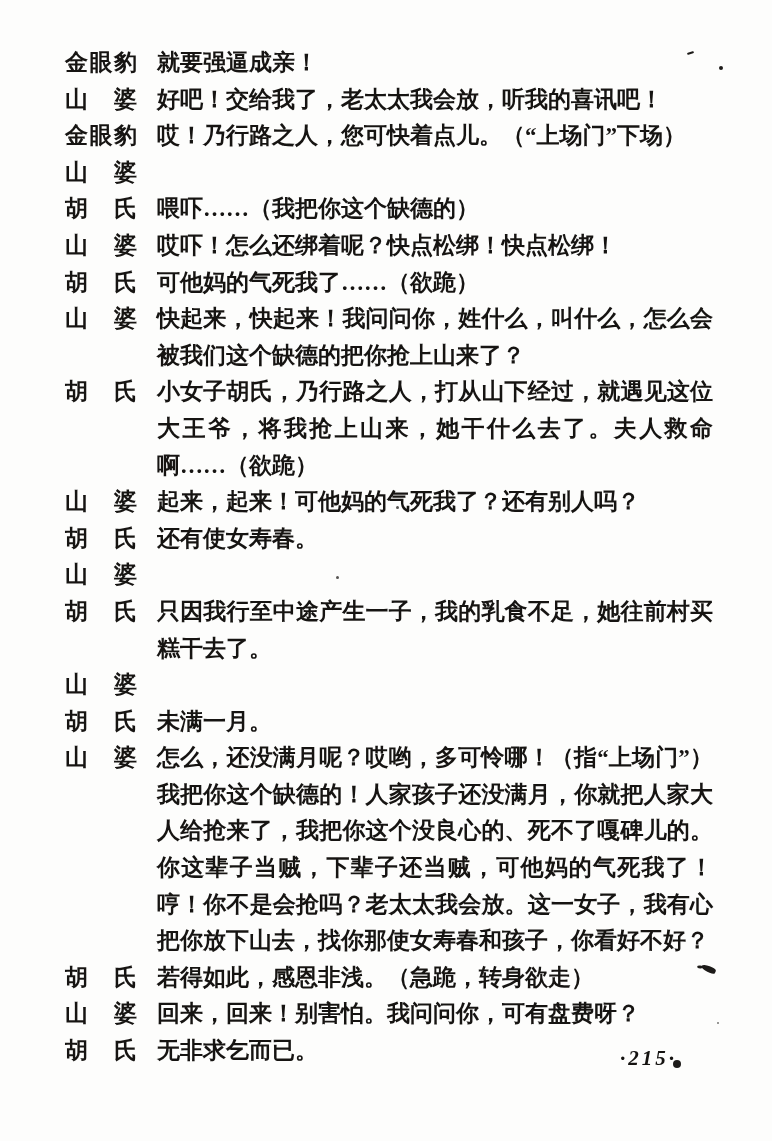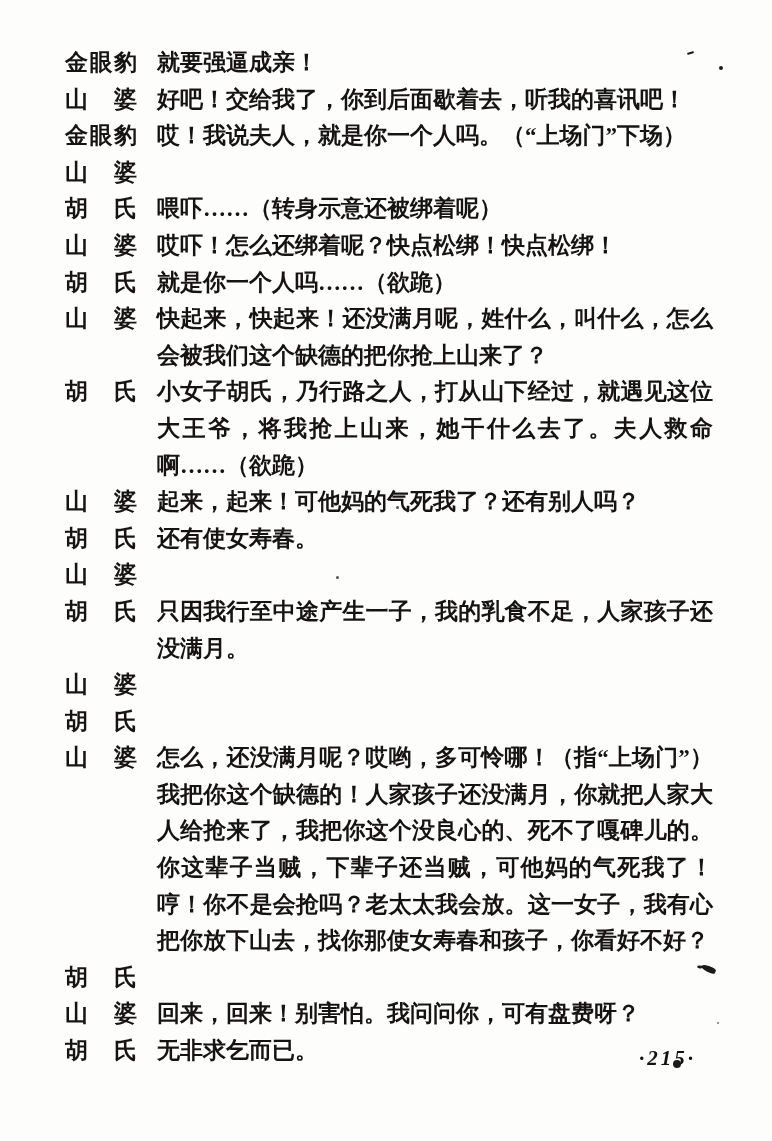--- a/index.html
+++ b/index.html
@@ -37,21 +37,21 @@
     margin-right: 20px;
   }
   .text {
     width: 556px;
     text-align: justify;
     text-justify: inter-ideograph;
   }
   .pagenum {
     position: absolute;
     top: 1046px;
-    left: 639px;
+    left: 620px;
     font-size: 21px;
     font-weight: 700;
     font-style: italic;
     letter-spacing: 3px;
     color: #141210;
   }
   
   .speck {
     position: absolute;
     background: #1d1b19;
@@ -83,69 +83,69 @@
           <span>豹</span>
         </span>
       <span class="text">就要强逼成亲！</span>
     </div>
 
     <div class="line">
       <span class="speaker">
           <span>山</span>
           <span>婆</span>
         </span>
-      <span class="text">好吧！交给我了，你到后面歇着去，听我的喜讯吧！</span>
+      <span class="text">好吧！交给我了，老太太我会放，听我的喜讯吧！</span>
     </div>
 
     <div class="line">
       <span class="speaker">
           <span>金</span>
           <span>眼</span>
           <span>豹</span>
         </span>
-      <span class="text">哎！我说夫人，就是你一个人吗。（“上场门”下场）</span>
-    </div>
-
-    <div class="line">
-      <span class="speaker">
-          <span>山</span>
-          <span>婆</span>
-        </span>
-    </div>
-
-    <div class="line">
-      <span class="speaker">
-          <span>胡</span>
-          <span>氏</span>
-        </span>
-      <span class="text">喂吓……（转身示意还被绑着呢）</span>
+      <span class="text">哎！乃行路之人，您可快着点儿。（“上场门”下场）</span>
+    </div>
+
+    <div class="line">
+      <span class="speaker">
+          <span>山</span>
+          <span>婆</span>
+        </span>
+    </div>
+
+    <div class="line">
+      <span class="speaker">
+          <span>胡</span>
+          <span>氏</span>
+        </span>
+      <span class="text">喂吓……（我把你这个缺德的）</span>
     </div>
 
     <div class="line">
       <span class="speaker">
           <span>山</span>
           <span>婆</span>
         </span>
       <span class="text">哎吓！怎么还绑着呢？快点松绑！快点松绑！</span>
     </div>
 
     <div class="line">
       <span class="speaker">
           <span>胡</span>
           <span>氏</span>
         </span>
-      <span class="text">就是你一个人吗……（欲跪）</span>
-    </div>
-
-    <div class="line">
-      <span class="speaker">
-          <span>山</span>
-          <span>婆</span>
-        </span>
-      <span class="text">快起来，快起来！还没满月呢，姓什么，叫什么，怎么会被我们这个缺德的把你抢上山来了？</span>
+      <span class="text">可他妈的气死我了……（欲跪）</span>
+    </div>
+
+    <div class="line">
+      <span class="speaker">
+          <span>山</span>
+          <span>婆</span>
+        </span>
+      <span class="text">快起来，快起来！我问问你，姓什么，叫什么，怎么会被我们这个缺德的把你抢上山来了？</span>
     </div>
 
     <div class="line">
       <span class="speaker">
           <span>胡</span>
           <span>氏</span>
         </span>
       <span class="text">小女子胡氏，乃行路之人，打从山下经过，就遇见这位大王爷，将我抢上山来，她干什么去了。夫人救命啊……（欲跪）</span>
     </div>
 
@@ -170,50 +170,52 @@
           <span>山</span>
           <span>婆</span>
         </span>
     </div>
 
     <div class="line">
       <span class="speaker">
           <span>胡</span>
           <span>氏</span>
         </span>
-      <span class="text">只因我行至中途产生一子，我的乳食不足，人家孩子还没满月。</span>
-    </div>
-
-    <div class="line">
-      <span class="speaker">
-          <span>山</span>
-          <span>婆</span>
-        </span>
-    </div>
-
-    <div class="line">
-      <span class="speaker">
-          <span>胡</span>
-          <span>氏</span>
-        </span>
+      <span class="text">只因我行至中途产生一子，我的乳食不足，她往前村买糕干去了。</span>
+    </div>
+
+    <div class="line">
+      <span class="speaker">
+          <span>山</span>
+          <span>婆</span>
+        </span>
+    </div>
+
+    <div class="line">
+      <span class="speaker">
+          <span>胡</span>
+          <span>氏</span>
+        </span>
+      <span class="text">未满一月。</span>
     </div>
 
     <div class="line">
       <span class="speaker">
           <span>山</span>
           <span>婆</span>
         </span>
       <span class="text">怎么，还没满月呢？哎哟，多可怜哪！（指“上场门”）我把你这个缺德的！人家孩子还没满月，你就把人家大人给抢来了，我把你这个没良心的、死不了嘎碑儿的。你这辈子当贼，下辈子还当贼，可他妈的气死我了！哼！你不是会抢吗？老太太我会放。这一女子，我有心把你放下山去，找你那使女寿春和孩子，你看好不好？</span>
     </div>
 
     <div class="line">
       <span class="speaker">
           <span>胡</span>
           <span>氏</span>
         </span>
+      <span class="text">若得如此，感恩非浅。（急跪，转身欲走）</span>
     </div>
 
     <div class="line">
       <span class="speaker">
           <span>山</span>
           <span>婆</span>
         </span>
       <span class="text">回来，回来！别害怕。我问问你，可有盘费呀？</span>
     </div>
 

